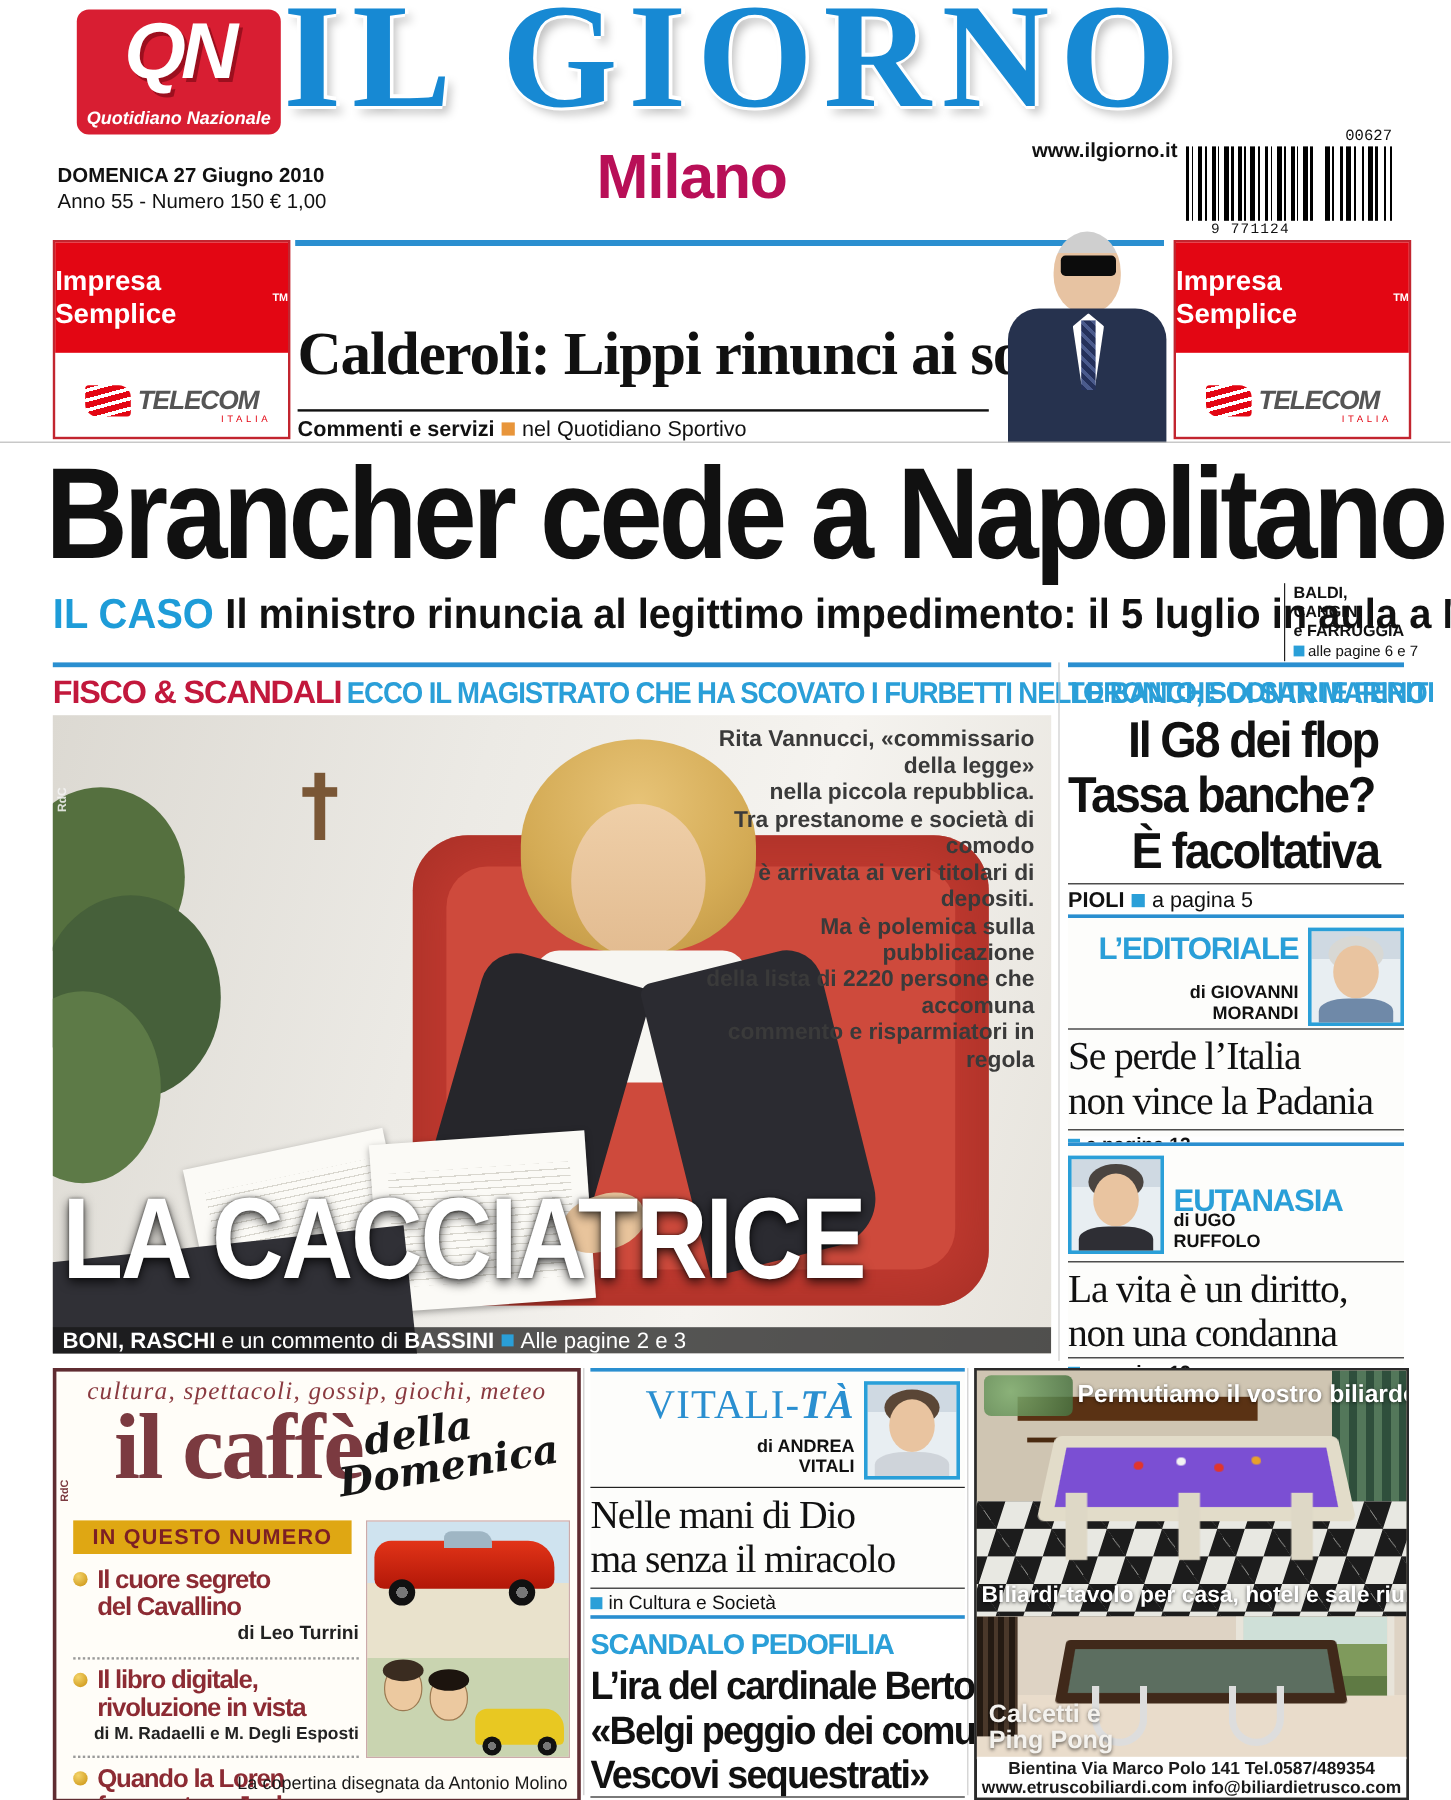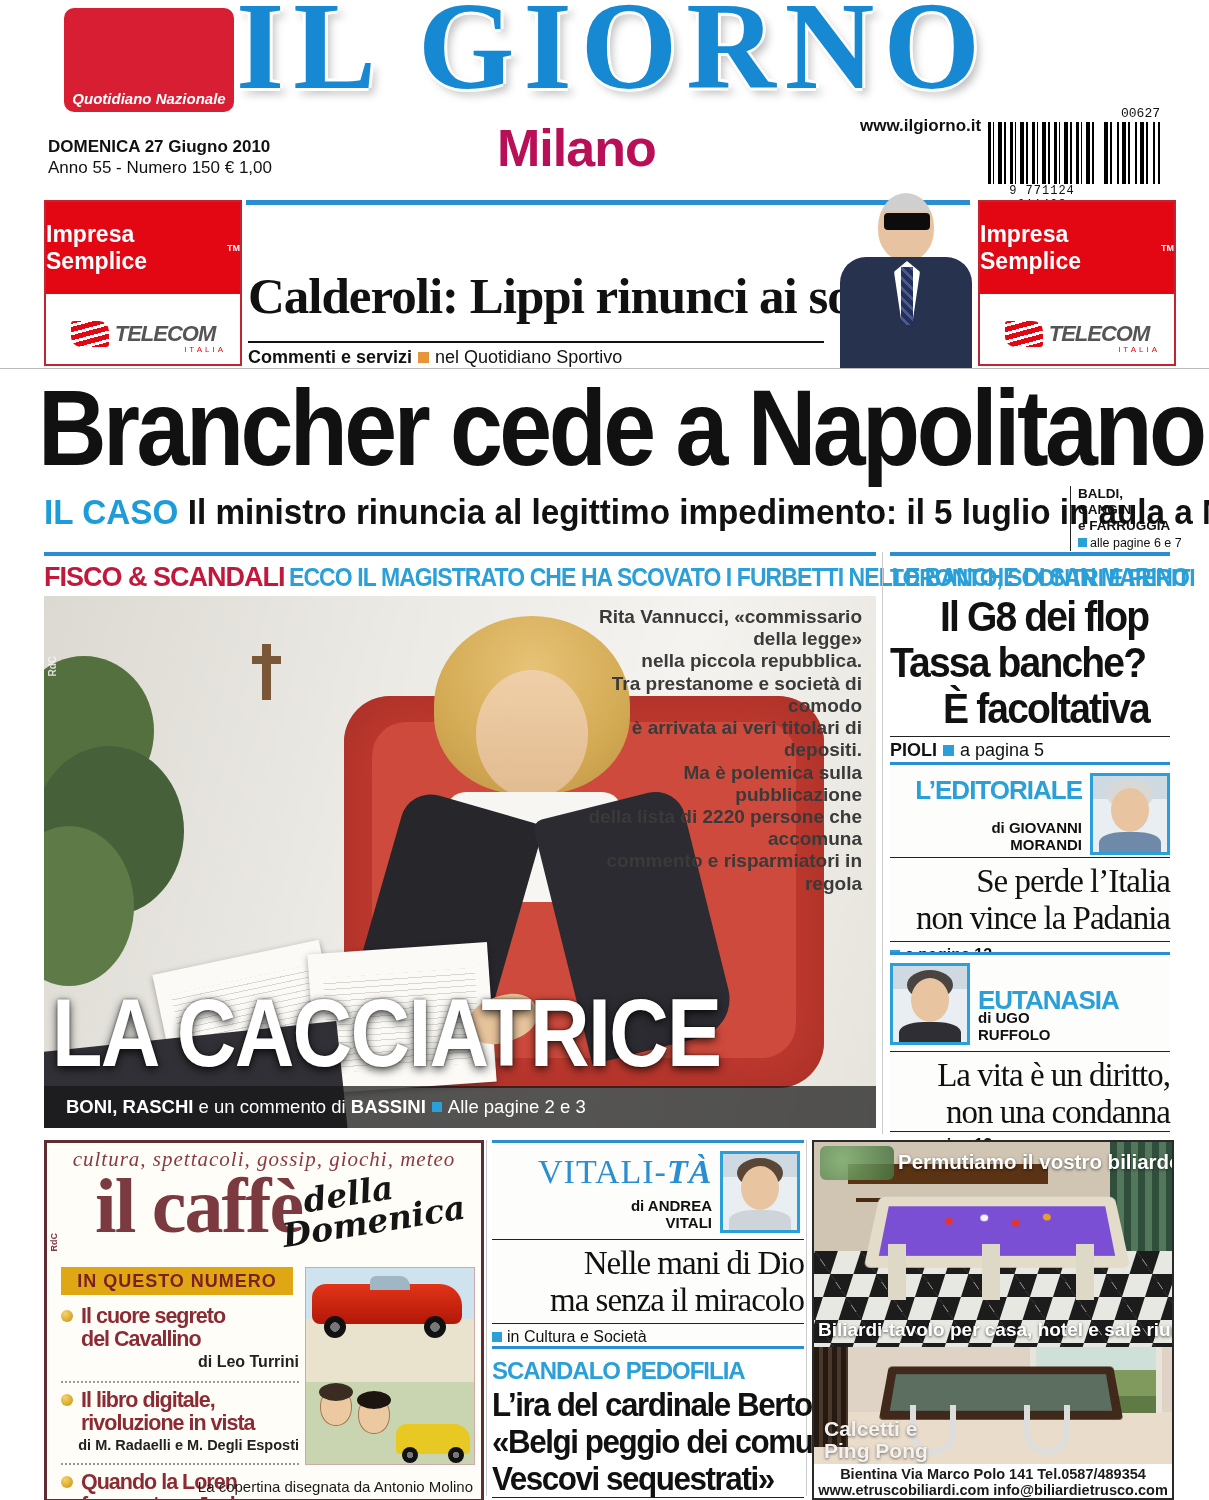--- a/index.html
+++ b/index.html
@@ -101,43 +101,43 @@
   .hand{position:absolute;background:#e8c49c;border-radius:45%;}
   #desk{position:absolute;left:-30px;bottom:-40px;width:330px;height:130px;background:#303036;transform:rotate(-6deg);}
   #photo-caption{position:absolute;right:14px;top:10px;width:300px;text-align:right;
      color:#3a3a3a;font-weight:bold;font-size:19px;line-height:1.17;}
   #photo-caption span{display:block;}
   #rdc{position:absolute;left:3px;top:60px;color:#f5f5f5;font-size:10px;font-weight:bold;
      writing-mode:vertical-rl;transform:rotate(180deg);opacity:.85;}
   #cacciatrice{position:absolute;left:8px;bottom:40px;font-size:96px;font-weight:900;color:#fff;
      letter-spacing:-2px;white-space:nowrap;transform:scaleX(.86);transform-origin:left bottom;
      text-shadow:0 3px 10px rgba(0,0,0,.75),0 0 3px rgba(0,0,0,.6);}
-  #feat-strip{position:absolute;left:0;right:0;bottom:0;height:42px;background:rgba(22,22,22,.72);
-     color:#fff;font-size:18.5px;display:flex;align-items:center;padding-left:22px;white-space:nowrap;}
+  #feat-strip{position:absolute;left:0;right:0;bottom:0;height:22px;background:rgba(22,22,22,.72);
+     color:#fff;font-size:18.5px;display:flex;align-items:center;padding-left:8px;white-space:nowrap;}
   #feat-strip b{font-weight:bold;} #feat-strip .sq{width:10px;height:10px;}
 
   
   .rcol{left:890px;width:280px;}
   #g8{top:552px;height:200px;border-top:4px solid #2a8fd0;}
   #g8-kicker{position:absolute;left:0;top:8px;color:#2a9fd8;font-weight:bold;font-size:24px;white-space:nowrap;letter-spacing:-1px;}
   #g8-h{position:absolute;left:0;top:38px;font-size:42px;font-weight:bold;line-height:1.1;letter-spacing:-2px;white-space:nowrap;text-align:right;}
   #g8-rule{position:absolute;left:0;right:0;top:180px;height:1px;background:#222;}
   #g8-by{position:absolute;left:0;top:184px;font-size:18px;}
   #g8-by b{font-weight:bold;margin-top:39px;}
   .panel{background:#fdfdfb;}
   #editoriale{top:762px;height:182px;border-top:3px solid #2a8fd0;}
   #eutanasia{top:952px;height:182px;border-top:3px solid #2a8fd0;}
   .mug{position:absolute;width:74px;height:76px;border:3px solid #2a9fd8;background:linear-gradient(#cfd9e2 0 30%,#e8eef2 30%);overflow:hidden;}
   .mug .mhair{position:absolute;left:14px;top:4px;width:46px;height:30px;border-radius:50%;}
   .mug .mface{position:absolute;left:18px;top:12px;width:38px;height:44px;border-radius:50%;background:#e9c4a0;}
   .mug .msuit{position:absolute;left:6px;bottom:-6px;width:62px;height:26px;border-radius:40% 40% 0 0;background:#3a4356;}
   .blk-label{position:absolute;color:#2a9fd8;font-weight:bold;font-size:26px;letter-spacing:-1px;}
   .blk-by{position:absolute;font-size:15px;font-weight:bold;line-height:1.15;}
   .blk-rule{position:absolute;left:0;right:0;height:1px;background:#222;}
-  .blk-h{position:absolute;left:0;right:0;text-align:right;font-family:"Liberation Serif",serif;
+  .blk-h{position:absolute;left:0;right:0;text-align:left;font-family:"Liberation Serif",serif;
      font-size:33px;line-height:1.12;letter-spacing:-1px;}
   .blk-pg{position:absolute;left:0;font-size:16px;font-weight:bold;}
   .blk-pg .sq{width:10px;height:10px;margin:0 5px 0 0;}
 
   
   #caffe{left:44px;top:1140px;width:434px;height:356px;border:3px solid #5f2c31;background:#fffdf8;}
   #caffe-topline{position:absolute;left:0;right:0;top:4px;text-align:center;color:#8a3a40;
      font-family:"Liberation Serif",serif;font-style:italic;font-size:21px;letter-spacing:1px;white-space:nowrap;}
   #caffe-title{position:absolute;left:48px;top:18px;font-family:"Liberation Serif",serif;
      font-weight:bold;font-size:78px;color:#7b3a40;letter-spacing:-2px;}
@@ -208,20 +208,21 @@
      text-shadow:0 1px 3px rgba(0,0,0,.55);}
   #adb-addr{position:absolute;left:0;right:0;bottom:0;height:32px;background:#fff;color:#1a1a1a;
      text-align:center;font-weight:bold;font-size:14.5px;line-height:1.12;padding-top:2px;}
 </style>
 </head>
 <body>
 
 <div id="page">
 
   <div class="abs" id="qn-logo">
+    <div id="qn-text">QN</div>
     <div id="qn-sub">Quotidiano Nazionale</div>
   </div>
   <div class="abs" id="paper-title">IL GIORNO</div>
   <div class="abs" id="edition">Milano</div>
   <div class="abs" id="website">www.ilgiorno.it</div>
   <div class="abs" id="dateblock">
     <b>DOMENICA 27 Giugno 2010</b><br>
     <span>Anno 55 - Numero 150  € 1,00</span>
   </div>
   <div class="abs" id="barcode">

